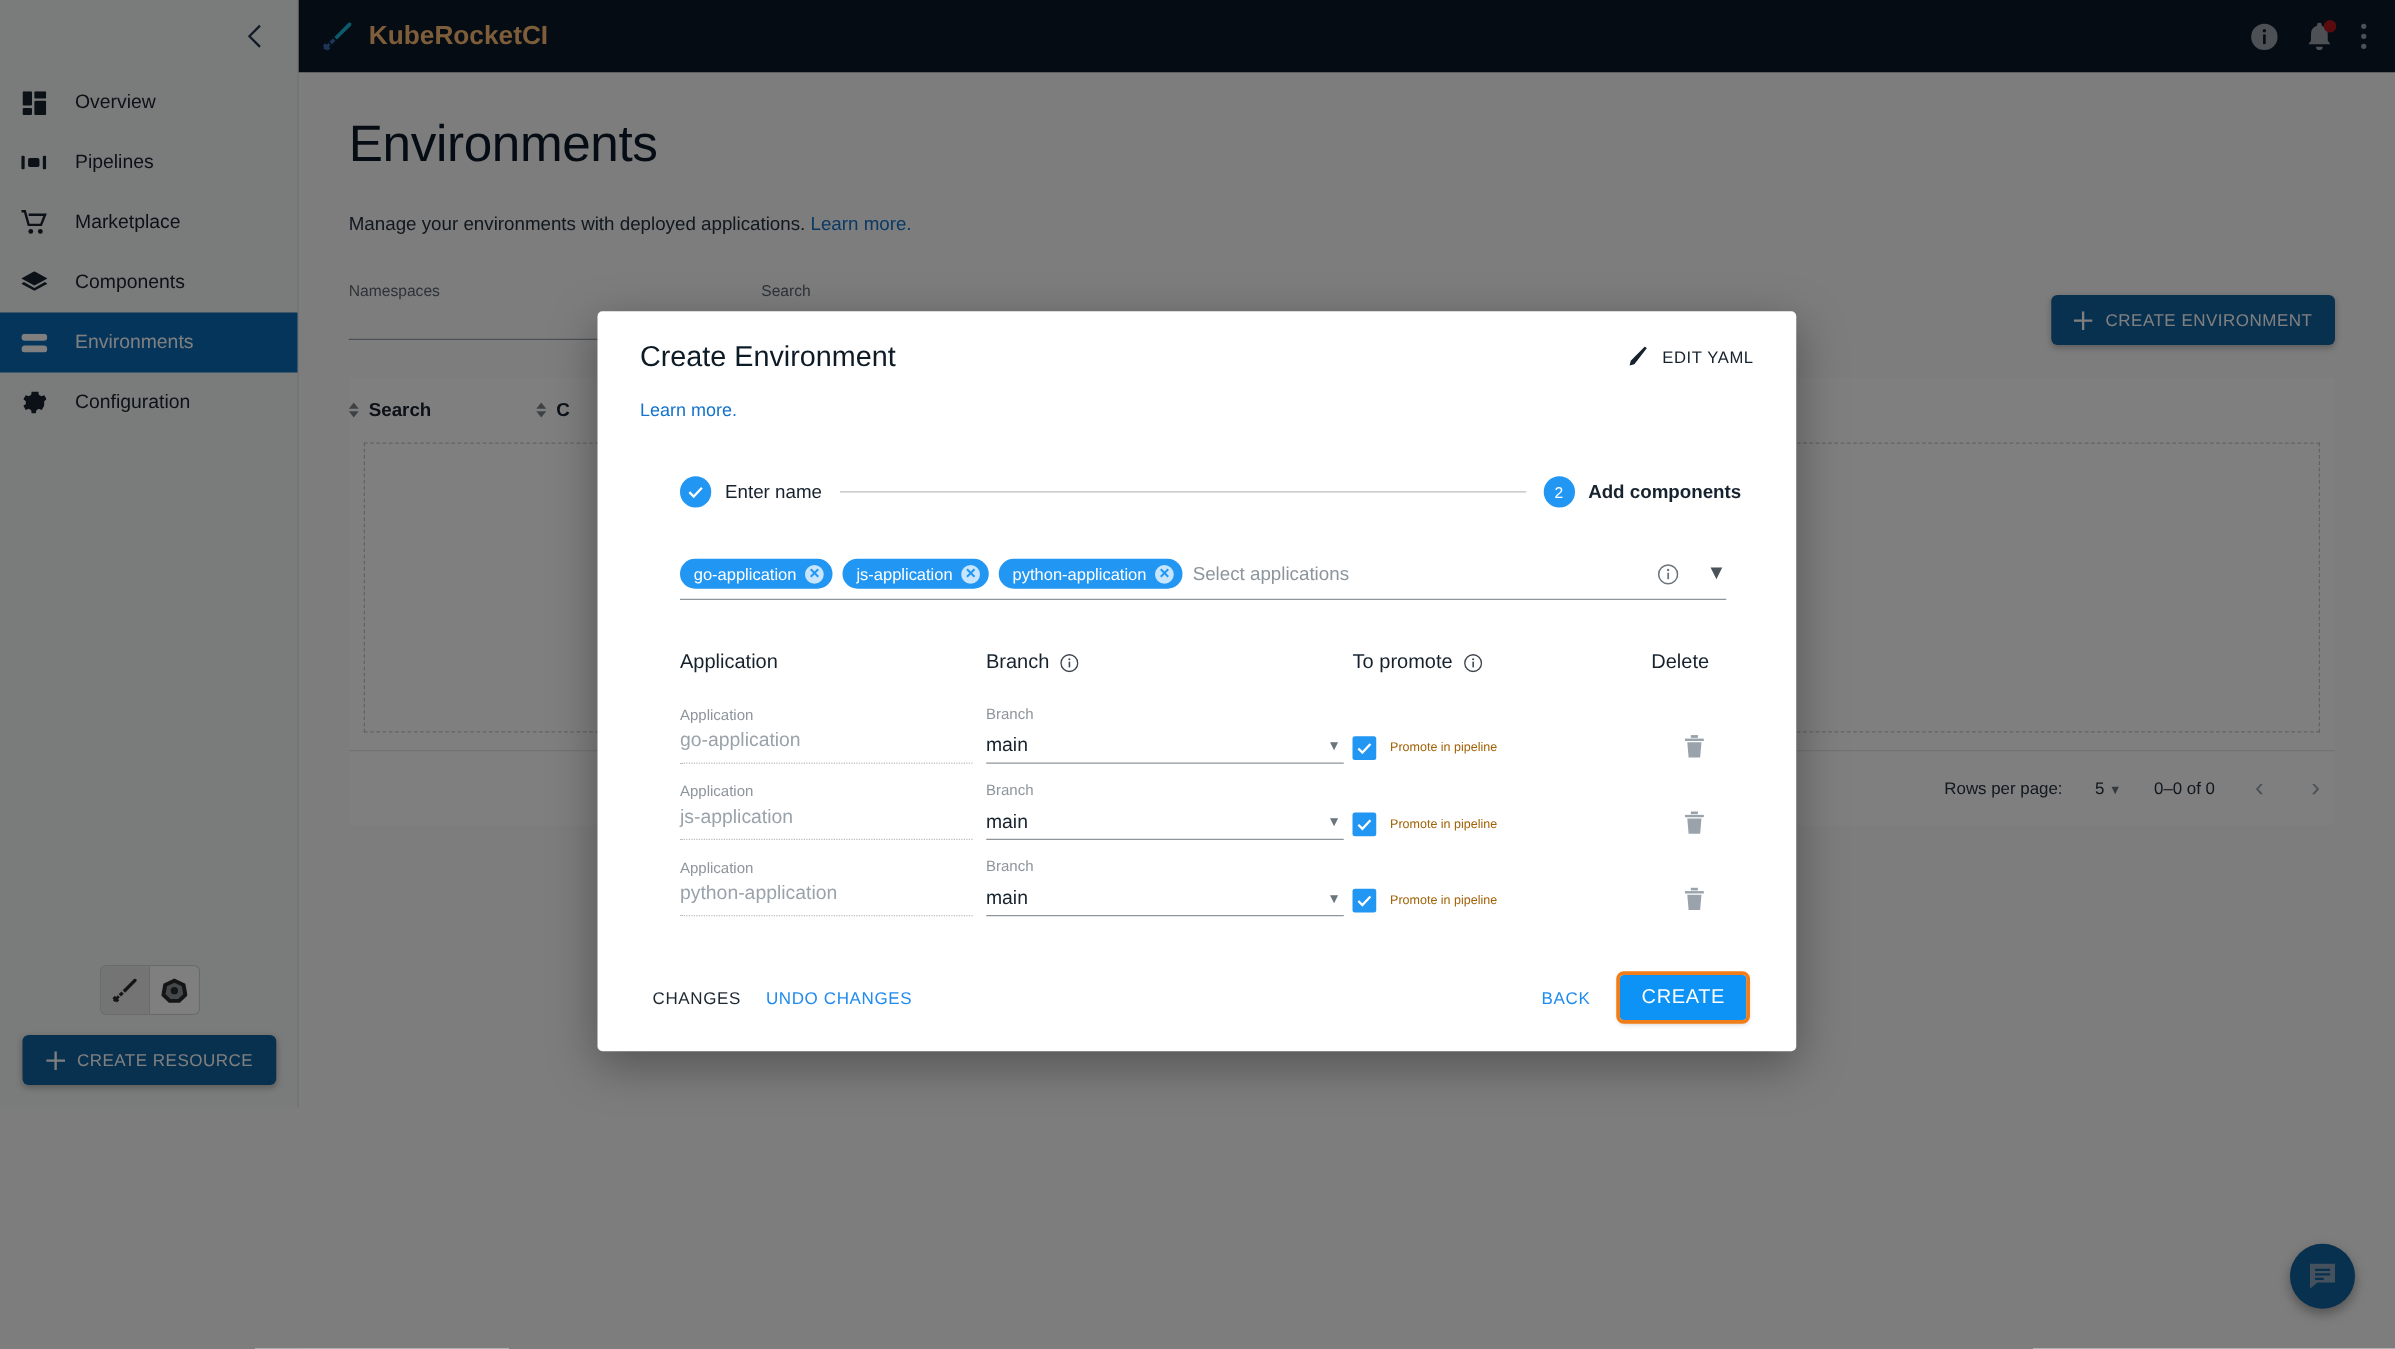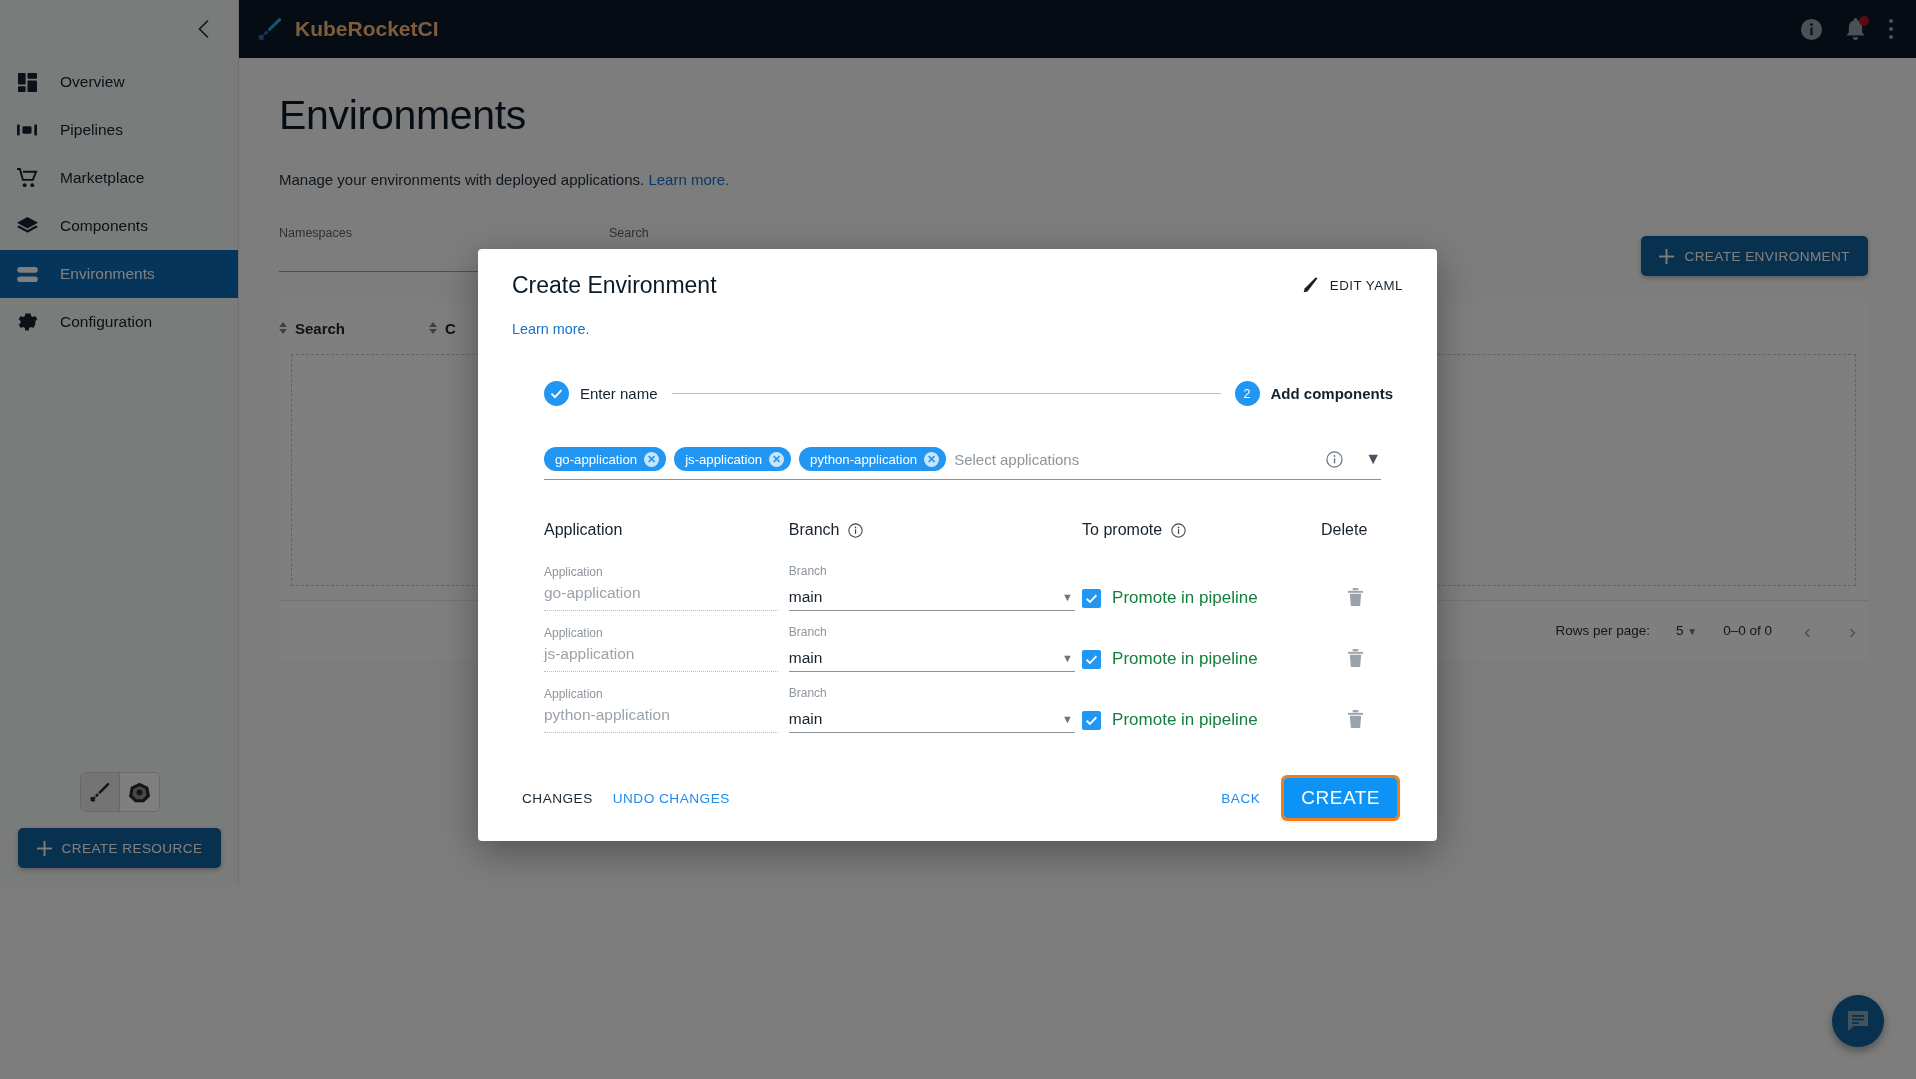--- a/index.html
+++ b/index.html
@@ -180,33 +180,33 @@
   .sel-input {
     display: flex; align-items: center; height: 28px; width: 286px;
     border-bottom: 1px solid #8d959c; font-size: 15.5px; color: #16222e;
   }
   .sel-caret { margin-left: auto; color: #6b757d; font-size: 11px; padding-right: 2px; }
   .promote-cell { display: flex; align-items: center; gap: 11px; padding-bottom: 3px; }
   .cbx {
     width: 19px; height: 19px; border-radius: 2px; background: #2196f3;
     display: flex; align-items: center; justify-content: center; cursor: pointer;
   }
-  .promote-text { font-size: 17px; color: #15803d; }
+  .promote-text { font-size: 10px; color: #a16207; }
   .del-cell { display: flex; justify-content: center; padding-bottom: 4px; }
 
   #modal-foot { display: flex; align-items: center; height: 86px; margin-top: 22px; }
   .txt-btn {
     font-size: 13.6px; letter-spacing: .5px; cursor: pointer; font-weight: 500;
     background: none; border: none; font-family: inherit; padding: 8px 10px;
   }
   .txt-dark { color: #1c2832; }
   .txt-blue { color: #1f8bf0; }
   #btn-create {
     background: #0c93f5; color: #fff; border: none; border-radius: 3px;
-    padding: 9px 17px; font-size: 19px; font-weight: 500; letter-spacing: .5px;
+    padding: 9px 17px; font-size: 16px; font-weight: 500; letter-spacing: .5px;
     cursor: pointer; font-family: inherit; outline: 3px solid #f07d18;
     box-shadow: 0 2px 5px rgba(0,0,0,.28); margin-left: 14px; margin-right: 6px;
   }
 </style>
 </head>
 <body>
 
 <div id="root">
 
   <div id="app-layer">

